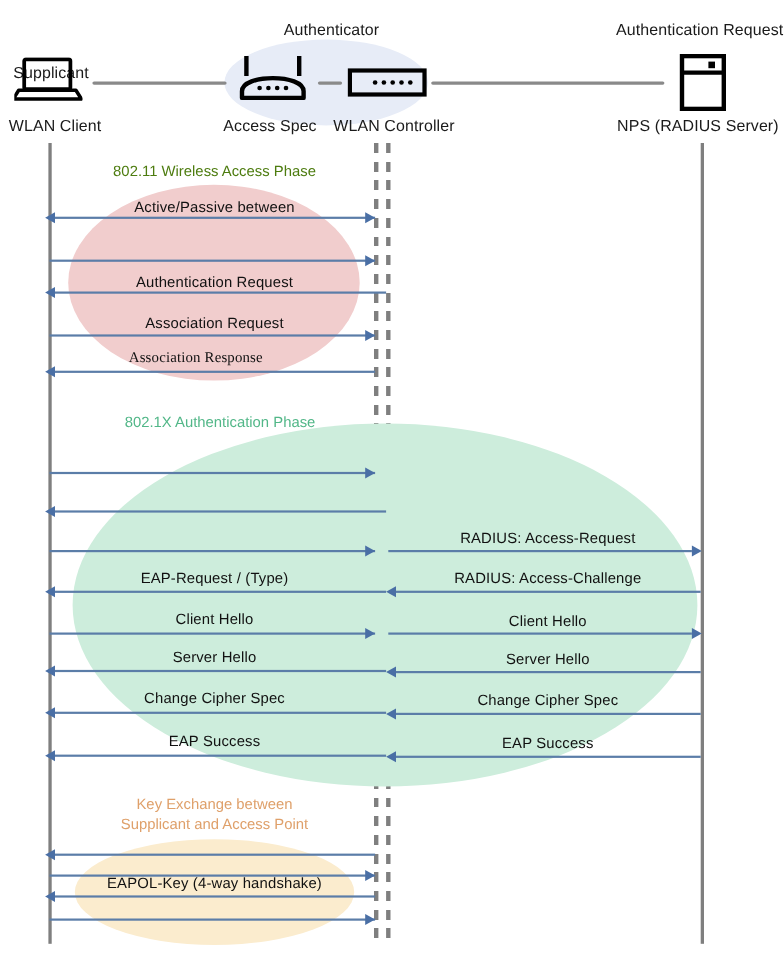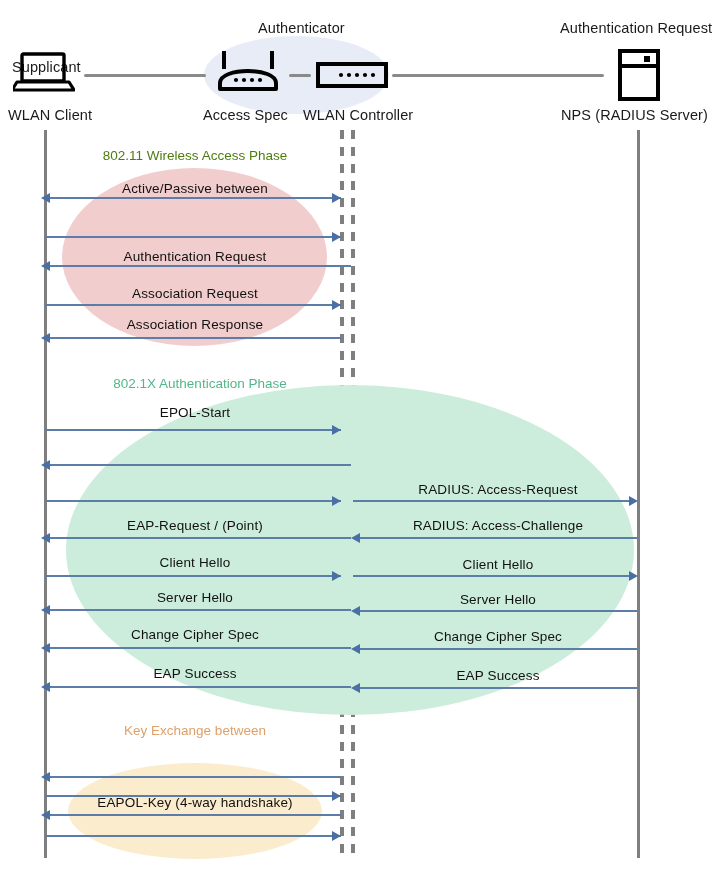--- a/index.html
+++ b/index.html
@@ -185,41 +185,40 @@
   <div class="msg-line" style="left:45px; top:236px; width:296px;"></div>
   <div class="arrowhead arrow-right" style="left:332px; top:232px;"></div>
 
   <div class="msg-line" style="left:50px; top:265px; width:301px;"></div>
   <div class="arrowhead arrow-left" style="left:41px; top:261px;"></div>
 
   <div class="msg-label" style="left:55px; top:286px; width:280px;">Association Request</div>
   <div class="msg-line" style="left:45px; top:304px; width:296px;"></div>
   <div class="arrowhead arrow-right" style="left:332px; top:300px;"></div>
 
-  <div class="msg-label" style="left:55px; top:317px; width:280px;">Association Response</div>
+  <div class="msg-label" style="left:38px; top:317px; width:280px;font-family:Liberation Serif, serif;">Association Response</div>
   <div class="msg-line" style="left:50px; top:337px; width:291px;"></div>
   <div class="arrowhead arrow-left" style="left:41px; top:333px;"></div>
 
   <div class="blob blob-green" style="left:66px; top:385px; width:568px; height:330px;"></div>
   <div class="phase-label phase-green" style="left:55px; top:374px; width:290px;">802.1X Authentication Phase</div>
 
-  <div class="msg-label" style="left:55px; top:405px; width:280px;">EPOL-Start</div>
   <div class="msg-line" style="left:45px; top:429px; width:296px;"></div>
   <div class="arrowhead arrow-right" style="left:332px; top:425px;"></div>
 
   <div class="msg-line" style="left:50px; top:464px; width:301px;"></div>
   <div class="arrowhead arrow-left" style="left:41px; top:460px;"></div>
 
   <div class="msg-line" style="left:45px; top:500px; width:296px;"></div>
   <div class="arrowhead arrow-right" style="left:332px; top:496px;"></div>
   <div class="msg-label" style="left:358px; top:482px; width:280px;">RADIUS: Access-Request</div>
   <div class="msg-line" style="left:353px; top:500px; width:276px;"></div>
   <div class="arrowhead arrow-right" style="left:629px; top:496px;"></div>
 
-  <div class="msg-label" style="left:55px; top:518px; width:280px;">EAP-Request / (Point)</div>
+  <div class="msg-label" style="left:55px; top:518px; width:280px;">EAP-Request / (Type)</div>
   <div class="msg-line" style="left:50px; top:537px; width:301px;"></div>
   <div class="arrowhead arrow-left" style="left:41px; top:533px;"></div>
   <div class="msg-label" style="left:358px; top:518px; width:280px;">RADIUS: Access-Challenge</div>
   <div class="msg-line" style="left:360px; top:537px; width:277px;"></div>
   <div class="arrowhead arrow-left" style="left:351px; top:533px;"></div>
 
   <div class="msg-label" style="left:55px; top:555px; width:280px;">Client Hello</div>
   <div class="msg-line" style="left:45px; top:575px; width:296px;"></div>
   <div class="arrowhead arrow-right" style="left:332px; top:571px;"></div>
   <div class="msg-label" style="left:358px; top:557px; width:280px;">Client Hello</div>
@@ -242,20 +241,21 @@
 
   <div class="msg-label" style="left:55px; top:666px; width:280px;">EAP Success</div>
   <div class="msg-line" style="left:50px; top:686px; width:301px;"></div>
   <div class="arrowhead arrow-left" style="left:41px; top:682px;"></div>
   <div class="msg-label" style="left:358px; top:668px; width:280px;">EAP Success</div>
   <div class="msg-line" style="left:360px; top:687px; width:277px;"></div>
   <div class="arrowhead arrow-left" style="left:351px; top:683px;"></div>
 
   <div class="blob blob-yellow" style="left:68px; top:763px; width:254px; height:96px;"></div>
   <div class="phase-label phase-orange" style="left:55px; top:721px; width:280px;">Key Exchange between</div>
+  <div class="phase-label phase-orange" style="left:55px; top:740px; width:280px;">Supplicant and Access Point</div>
 
   <div class="msg-line" style="left:50px; top:776px; width:291px;"></div>
   <div class="arrowhead arrow-left" style="left:41px; top:772px;"></div>
 
   <div class="msg-line" style="left:45px; top:795px; width:296px;"></div>
   <div class="arrowhead arrow-right" style="left:332px; top:791px;"></div>
 
   <div class="msg-label" style="left:55px; top:795px; width:280px;">EAPOL-Key (4-way handshake)</div>
 
   <div class="msg-line" style="left:50px; top:814px; width:291px;"></div>

